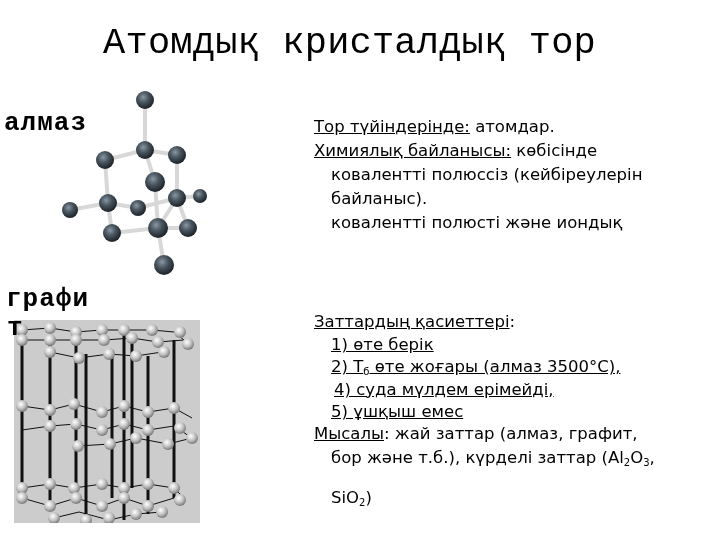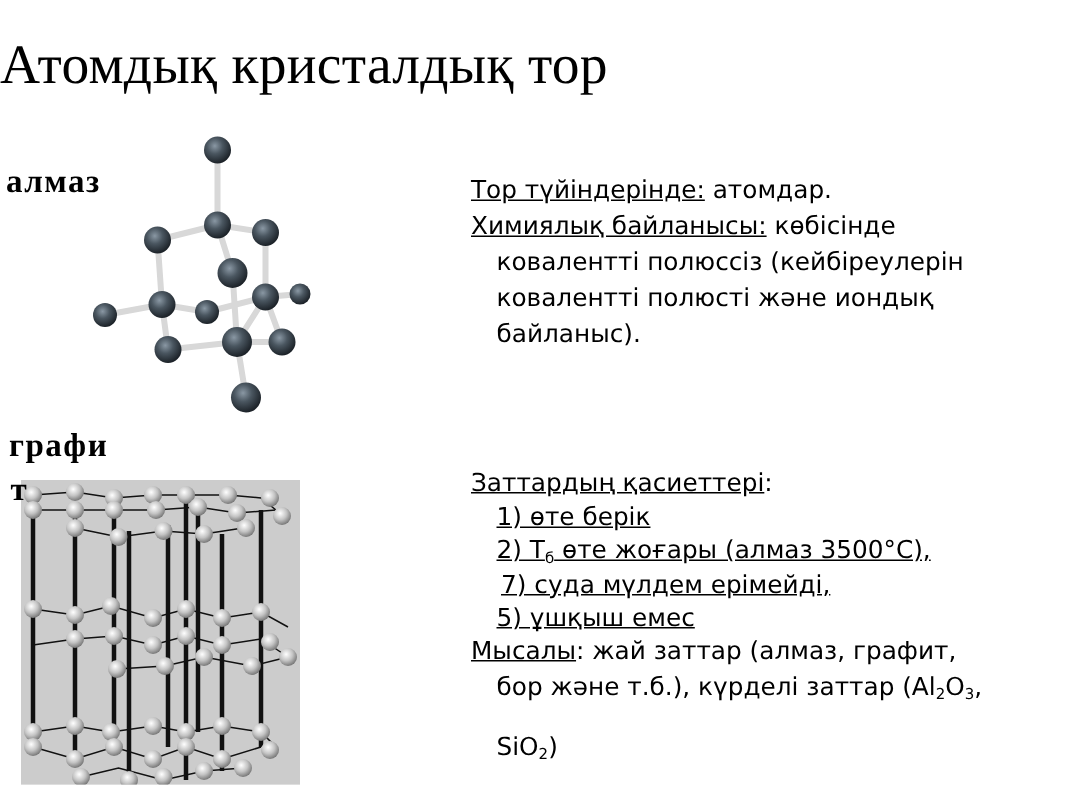--- a/index.html
+++ b/index.html
@@ -1,18 +1,18 @@
 <!DOCTYPE html>
 <html><head>
 <meta charset="utf-8">
 <style>
   html, body { margin:0; padding:0; background:#ffffff; }
   body { width:720px; height:540px; position:relative; overflow:hidden; font-family:"DejaVu Sans", sans-serif; color:#000; }
-  .title { position:absolute; left:0; top:22px; width:596px; text-align:left; font-family:Liberation Serif, serif; font-size:37px; letter-spacing:0.2px; }
-  .label-serif { position:absolute; font-family:Liberation Serif, serif; font-weight:bold; font-size:22px; letter-spacing:1px; }
+  .title { position:absolute; left:0; top:22px; width:596px; text-align:right; font-family:Liberation Mono, monospace; font-size:37px; letter-spacing:0.2px; }
+  .label-serif { position:absolute; font-family:Liberation Mono, monospace; font-weight:bold; font-size:26px; letter-spacing:1px; }
   #lbl-almaz { left:4px; top:108px; }
   #lbl-graphite1 { left:6px; top:284px; }
   #lbl-graphite2 { left:7px; top:313px; z-index:3; }
   .diamond { position:absolute; left:60px; top:85px; width:160px; height:200px; }
   .graphite { position:absolute; left:14px; top:320px; width:186px; height:203px; background:#cccccc; }
   .text-block { position:absolute; left:314px; font-size:16.5px; line-height:24px; width:400px; }
   .u { text-decoration:underline; }
   .indent { padding-left:17px; }
   .item { padding-left:17px;text-decoration:underline; }
   sub { font-size:10px; vertical-align:-3px; line-height:0; }
@@ -162,29 +162,29 @@
       <circle cx="95" cy="198" r="6"></circle>
       <circle cx="122" cy="194" r="6"></circle>
       <circle cx="148" cy="192" r="6"></circle>
   </g>
 </svg>
 
 <div class="text-block" style="top:115px;">
   <div><span class="u">Тор түйіндерінде:</span><span> атомдар.</span></div>
   <div><span class="u">Химиялық байланысы:</span><span> көбісінде</span></div>
   <div class="indent">ковалентті полюссіз (кейбіреулерін</div>
+  <div class="indent">байланыс).</div>
   <div class="indent">ковалентті полюсті және иондық</div>
-  <div class="indent">байланыс).</div>
 </div>
 
 <div class="text-block" style="top:271px; line-height:22.5px;margin-top:40px;">
   <div><span class="u">Заттардың қасиеттері</span><span>:</span></div>
   <div class="item">1) өте берік</div>
   <div class="item"><span>2) Т</span><sub>б</sub><span> өте жоғары (алмаз 3500°С),</span></div>
-  <div class="item" style="padding-left:20px;">7) суда мүлдем ерімейді,</div>
+  <div class="item" style="padding-left:20px;">4) суда мүлдем ерімейді,</div>
   <div class="item">5) ұшқыш емес</div>
 </div>
 
 <div class="text-block" style="top:422px;">
   <div><span class="u">Мысалы</span><span>: жай заттар (алмаз, графит,</span></div>
   <div class="indent"><span>бор және т.б.), күрделі заттар (Al</span><sub>2</sub><span>O</span><sub>3</sub><span>,</span></div>
   <div class="indent" style="margin-top:16px;"><span>SiO</span><sub>2</sub><span>)</span></div>
 </div>
 
 </body></html>

